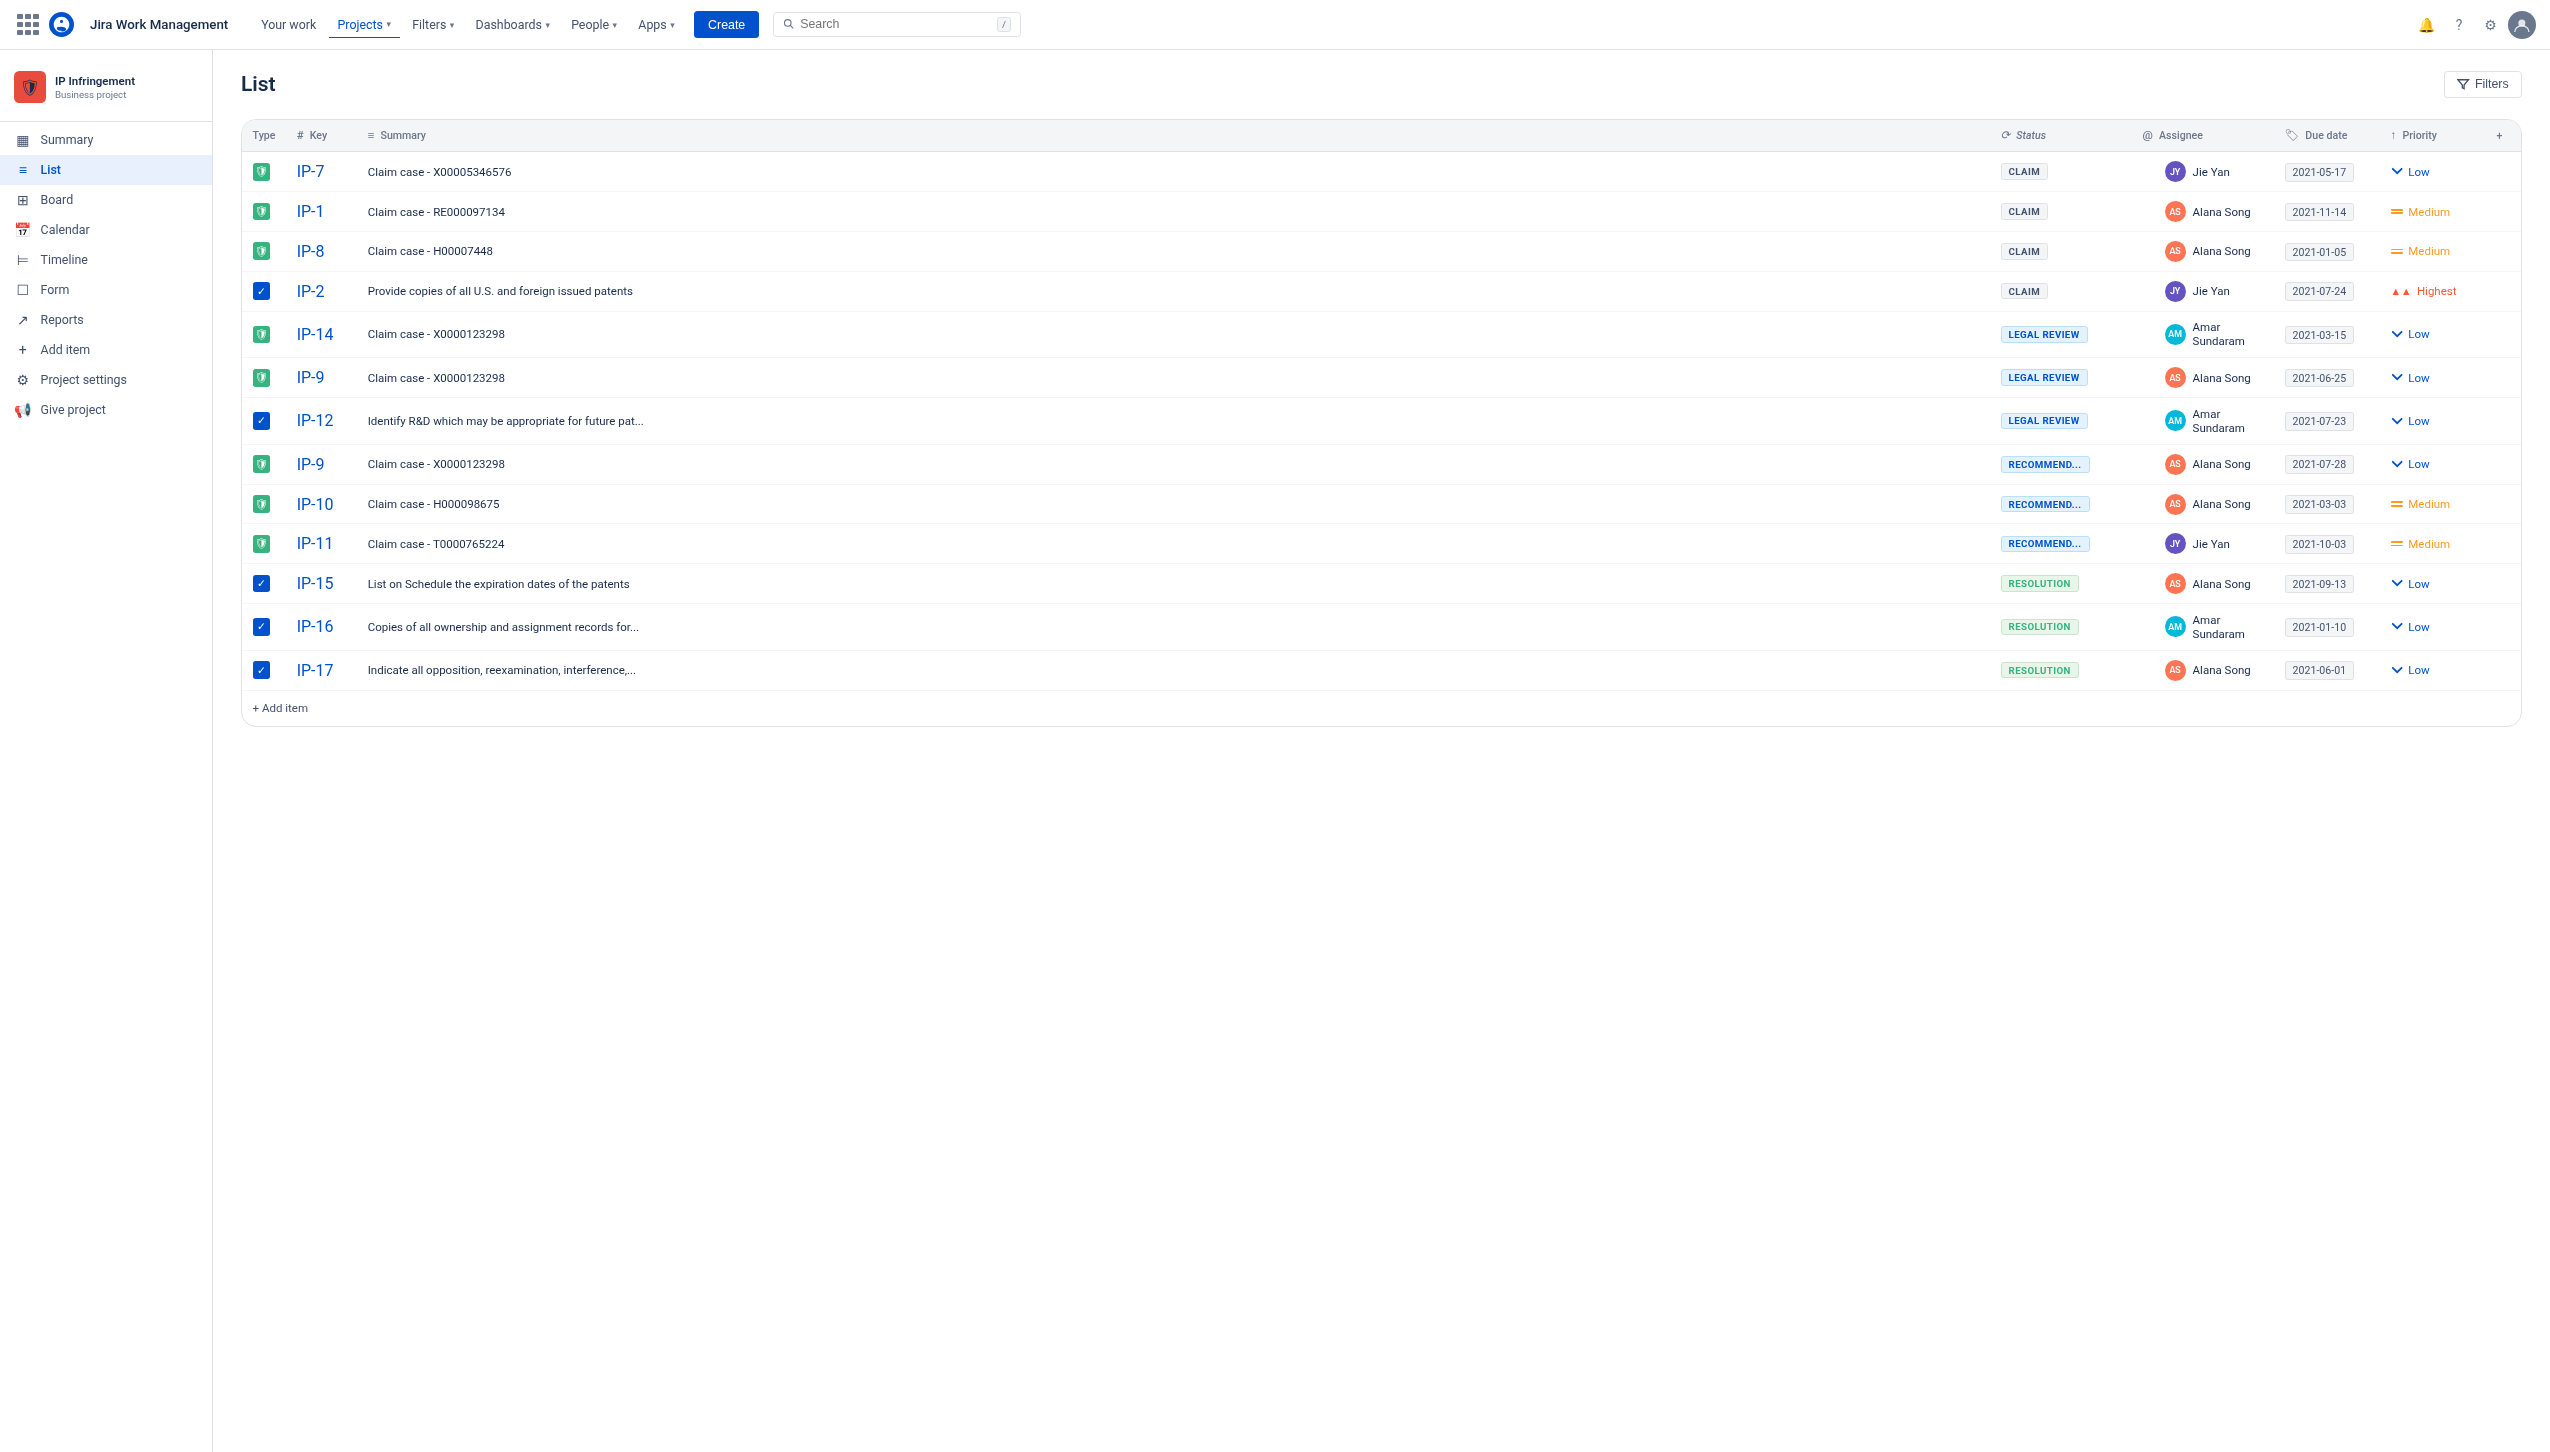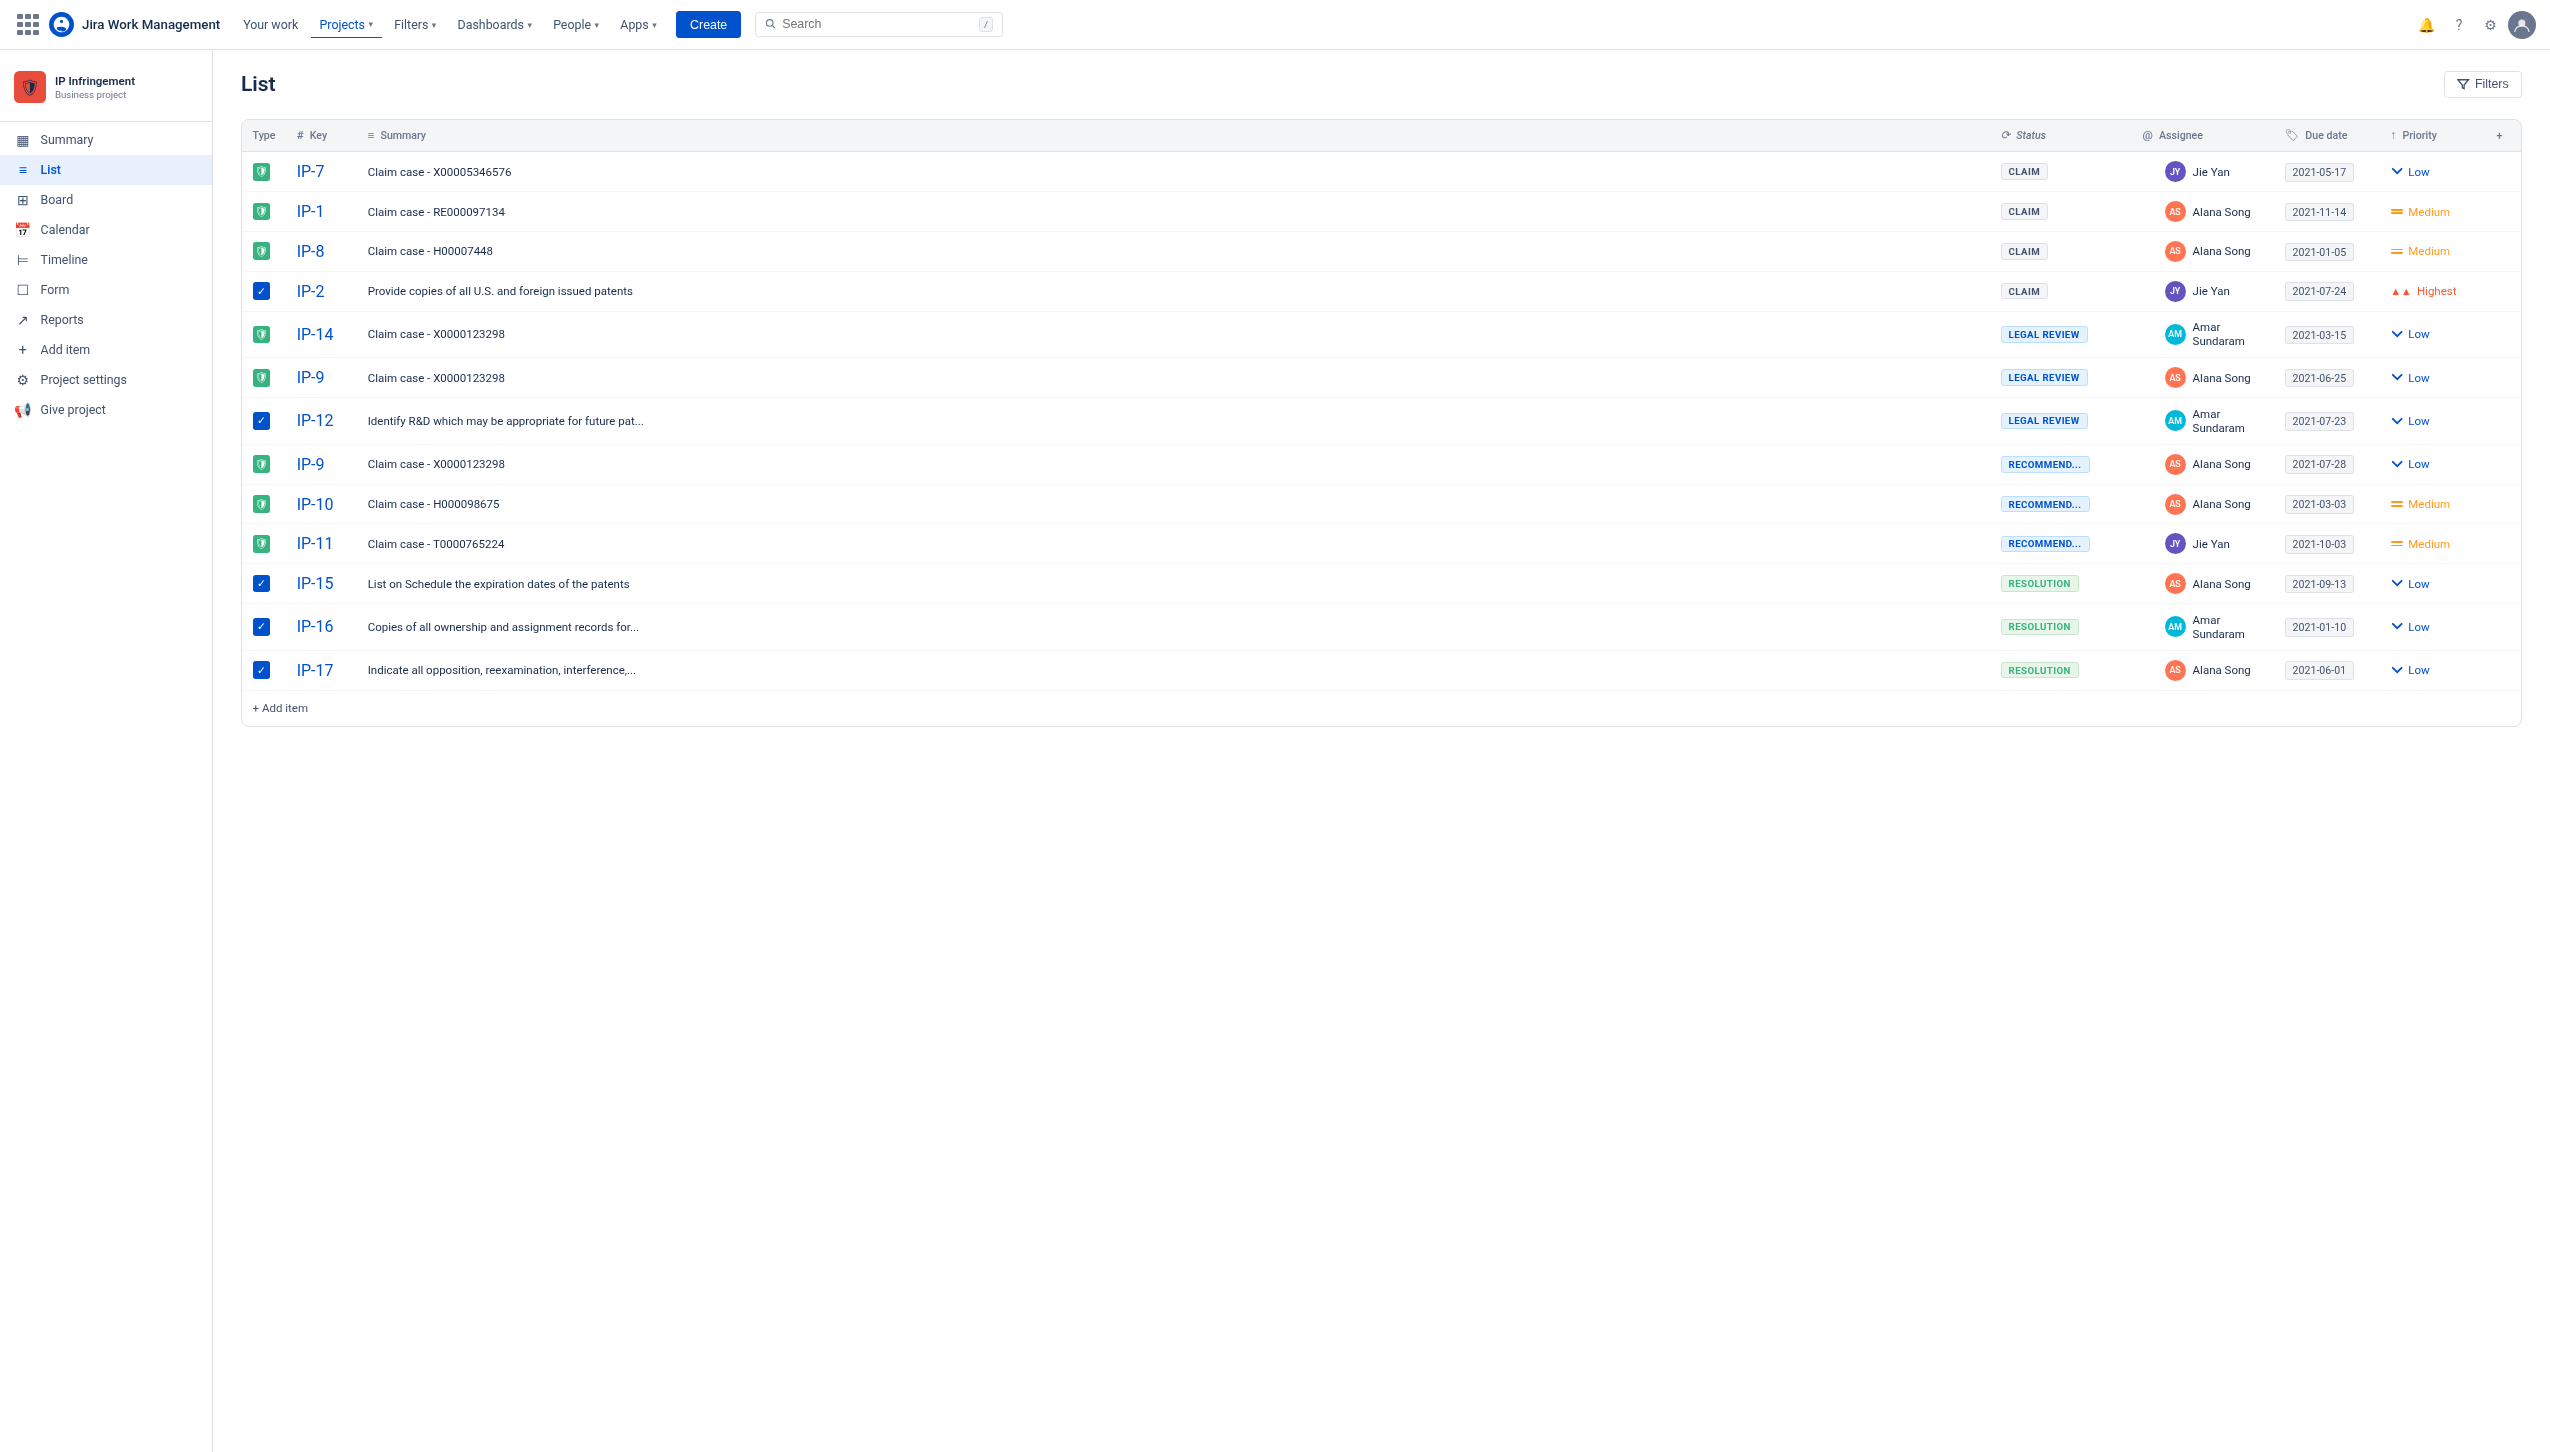--- a/index.html
+++ b/index.html
@@ -8,21 +8,21 @@
     
     .topnav {
       display: flex; align-items: center; height: 50px;
       background: #fff; border-bottom: 0.9px solid #dfe1e6;
       padding: 0 14px; gap: 7px; position: fixed; top: 0; left: 0; right: 0; z-index: 100;
     }
     .topnav-grid { display: flex; align-items: center; gap: 3.5px; }
     .grid-icon { width: 28px; height: 28px; display: flex; align-items: center; justify-content: center; cursor: pointer; border-radius: 3.5px; }
     .grid-dots { display: grid; grid-template-columns: repeat(3,5.3px); gap: 2.7px; }
     .grid-dots span { width: 5.3px; height: 5.3px; background: #6b778c; border-radius: 0.9px; display: block; }
-    .logo { display: flex; align-items: center; gap: 8px; margin-right: 7px; text-decoration: none; }
+    .logo { display: flex; align-items: center; gap: 16px; margin-right: 17px; text-decoration: none; }
     .logo-icon { width: 25px; height: 25px; }
     .logo-text { font-size: 13.3px; font-weight: 500; color: #172b4d; white-space: nowrap; }
     .nav-item { padding: 5.3px 8.9px; color: #42526e; font-size: 12.4px; cursor: pointer; border-radius: 3.5px; display: flex; align-items: center; gap: 3.5px; white-space: nowrap; }
     .nav-item.active { color: #0052cc; border-bottom: 1.8px solid #0052cc; border-radius: 0; }
     .nav-chevron { font-size: 8.9px; color: #6b778c; }
     .create-btn { background: #0052cc; color: #fff; border: none; border-radius: 3.5px; padding: 6.2px 14px; font-size: 12.4px; font-weight: 500; cursor: pointer; margin-left: 3.5px; }
     .search-box { display: flex; align-items: flex-start; gap: 5.3px; border: 0.9px solid #dfe1e6; border-radius: 3.5px; padding: 4.4px 8.9px; min-width: 177px; max-width: 248px; flex: 1; margin-left: 7px; }
     .search-box input { border: none; outline: none; font-size: 12.4px; color: #42526e; width: 100%; background: transparent; }
     .search-shortcut { background: #f4f5f7; border: 0.9px solid #dfe1e6; border-radius: 2.7px; padding: 0.9px 4.4px; font-size: 9.7px; color: #6b778c; }
     .topnav-right { display: flex; align-items: center; gap: 3.5px; margin-left: auto; }
@@ -46,21 +46,21 @@
 
     
     .main { margin-left: 213px; flex: 1; padding: 21px 28px; }
 
     
     .page-header { display: flex; align-items: center; justify-content: space-between; margin-bottom: 21px; }
     .page-title { font-size: 21px; font-weight: 600; color: #172b4d; }
     .filters-btn { display: flex; align-items: center; gap: 5.3px; border: 0.9px solid #dfe1e6; border-radius: 3.5px; padding: 5.3px 12.4px; cursor: pointer; font-size: 12.4px; color: #42526e; background: #fff; }
 
     
-    .table-wrap { border: 0.9px solid #dfe1e6; border-radius: 8px; overflow: hidden; }
+    .table-wrap { border: 0.9px solid #dfe1e6; border-radius: 15px; overflow: hidden; }
     table { width: 100%; border-collapse: collapse; }
     thead tr { background: #f4f5f7; }
     th { padding: 8.9px 10.6px; text-align: left; font-size: 10.6px; font-weight: 500; color: #6b778c; border-bottom: 0.9px solid #dfe1e6; white-space: nowrap; }
     th.col-type { width: 43px; }
     th.col-key { width: 71px; }
     th.col-summary { }
     th.col-status { width: 142px; font-style: italic; }
     th.col-assignee { width: 142px; }
     th.col-duedate { width: 106px; }
     th.col-priority { width: 106px; }

